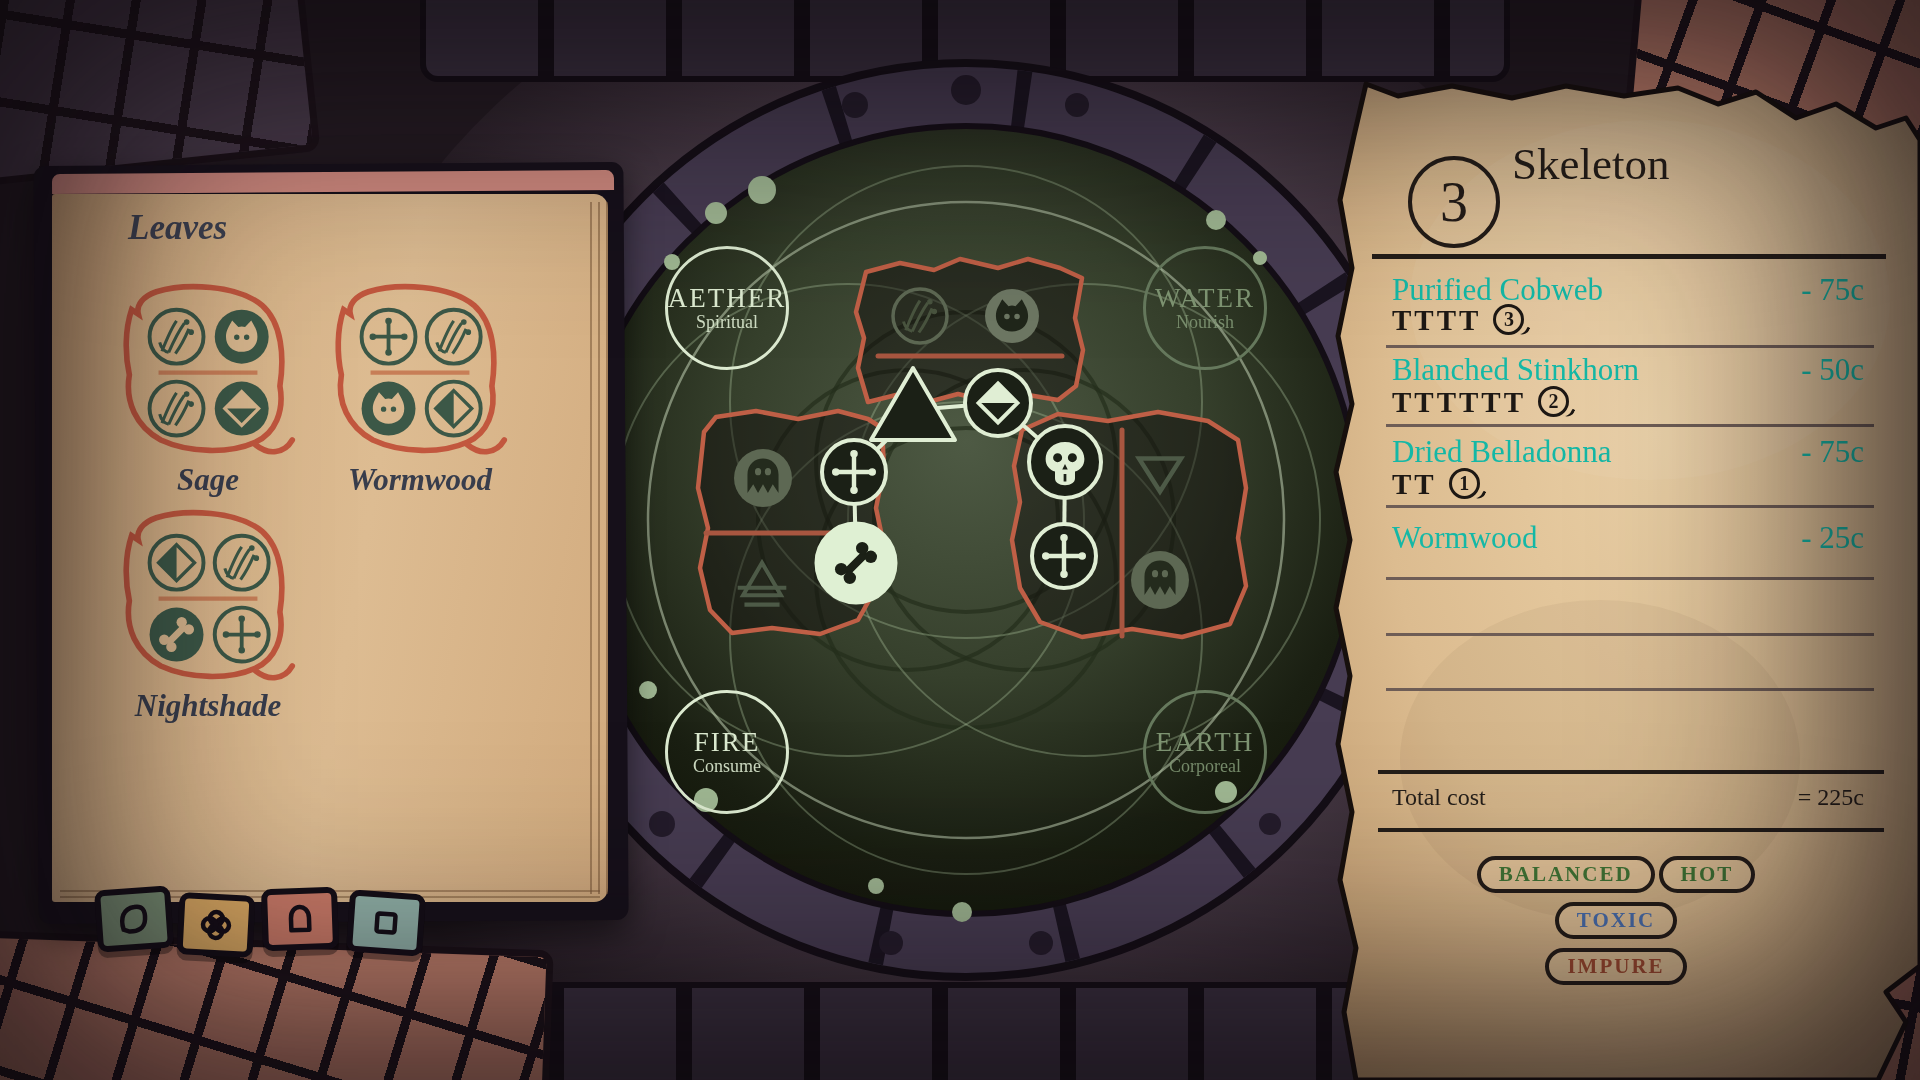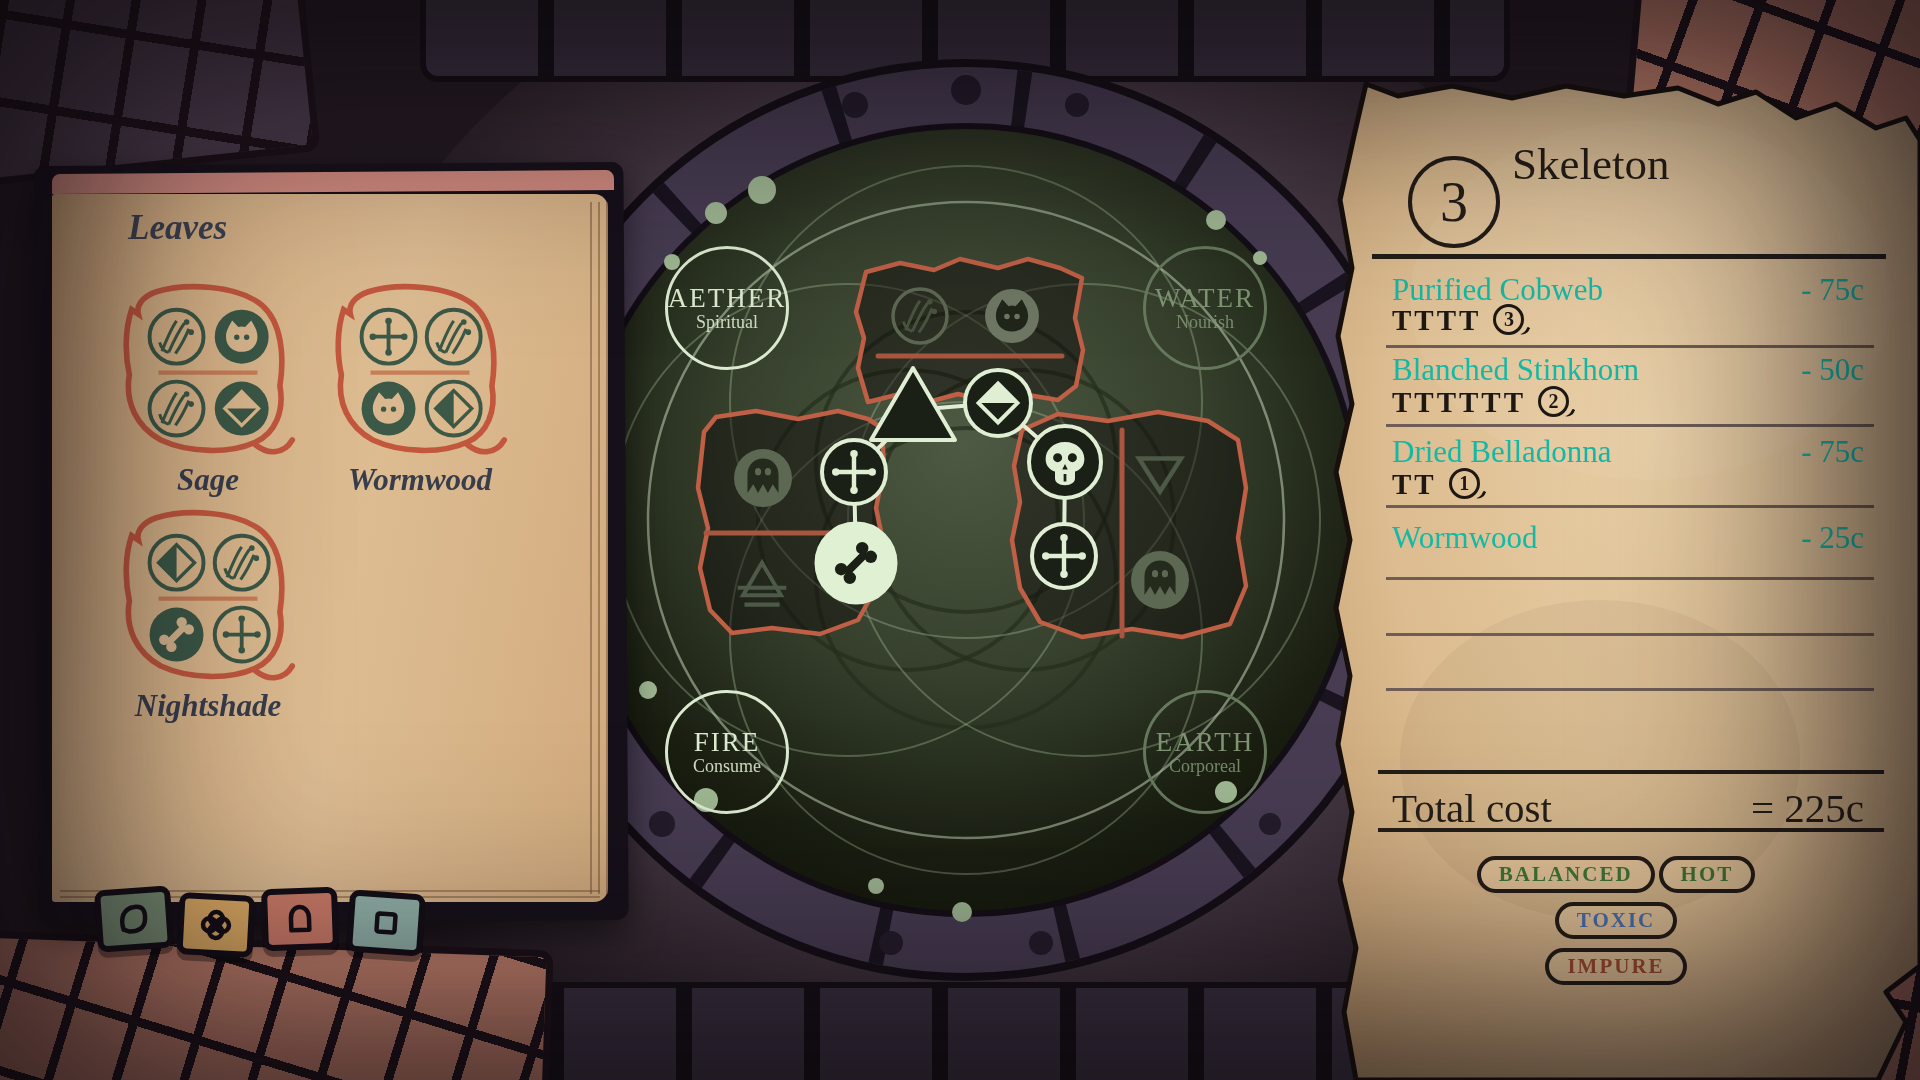--- a/index.html
+++ b/index.html
@@ -63,21 +63,21 @@
   .ing-row{position:absolute;left:1392px;width:472px;display:flex;justify-content:space-between;
            font-size:31px;color:#14b8a6;}
   .marks-row{position:absolute;left:1392px;display:flex;align-items:flex-start;gap:12px;height:36px;}
   .stirs{font-weight:bold;font-size:29px;letter-spacing:3px;color:#1d1814;}
   .grind{width:31px;height:31px;border:3px solid #1d1814;border-radius:50%;display:inline-flex;
          align-items:center;justify-content:center;font-weight:bold;font-size:20px;color:#1d1814;
          position:relative;}
   .grind::after{content:"";position:absolute;right:-8px;bottom:-3px;width:10px;height:10px;
          border-right:3px solid #1d1814;border-radius:0 0 9px 0;transform:rotate(22deg);}
   .total-row{position:absolute;left:1392px;width:472px;top:784px;display:flex;
-             justify-content:space-between;font-size:41px;color:#241e19;}
+             justify-content:space-between;font-size:24px;color:#241e19;}
   .tags-box{position:absolute;left:1356px;top:856px;width:520px;display:flex;flex-direction:column;
             align-items:center;gap:9px;}
   .tag-row{display:flex;gap:4px;}
   .tag{border:4px solid #241d18;border-radius:24px;background:#e0c196;padding:2px 18px;
        font-weight:bold;font-size:21px;letter-spacing:2px;}
   .vignette{position:absolute;inset:0;box-shadow:inset 0 0 240px 70px rgba(12,7,12,.8);
             pointer-events:none;}
 </style>
 </head>
 <body>

